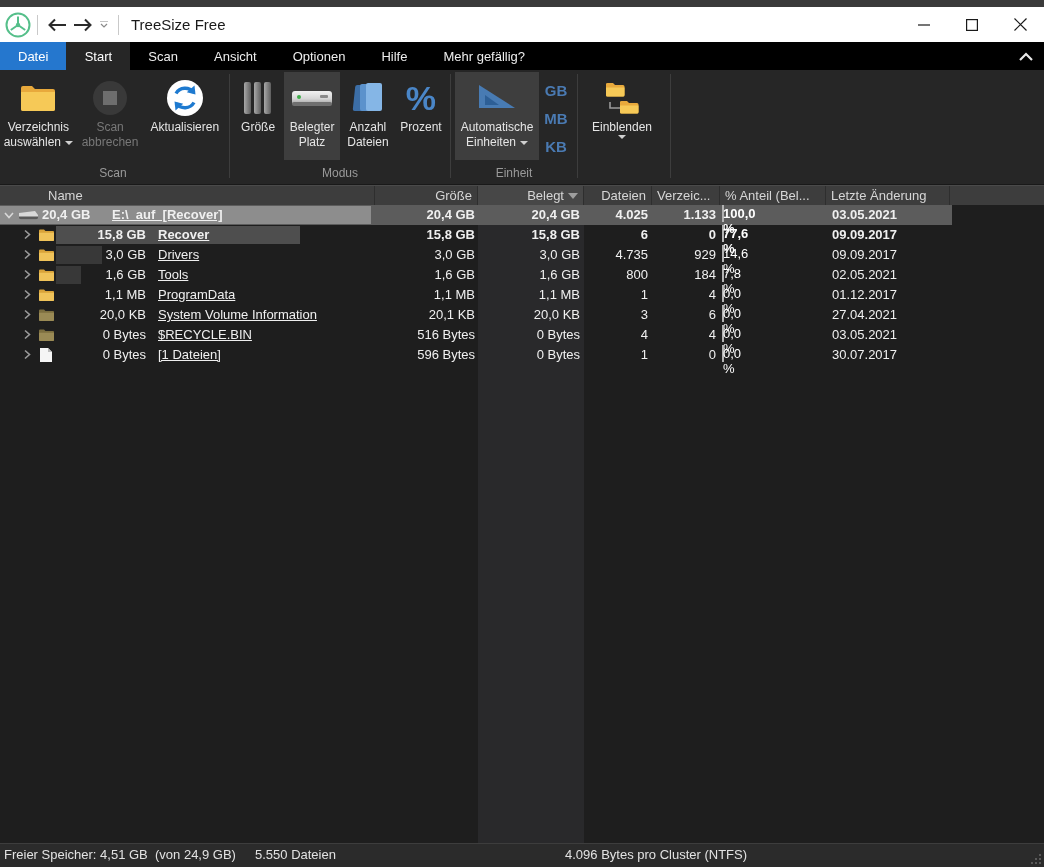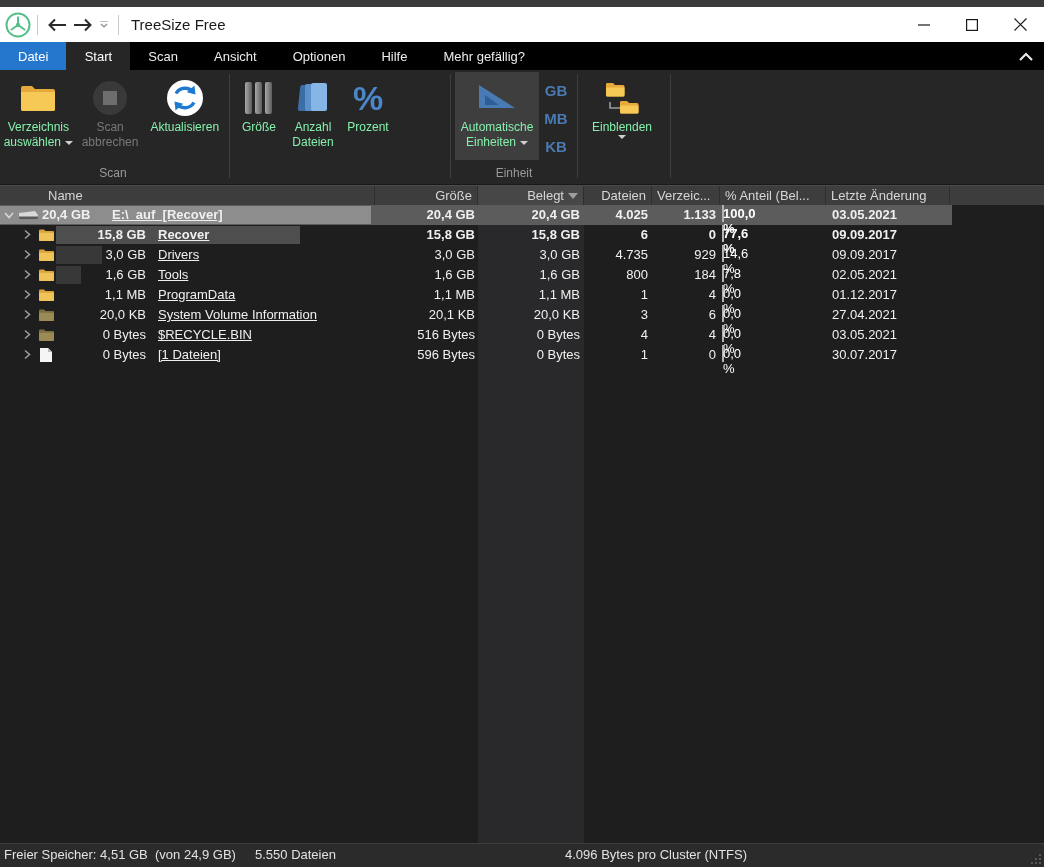--- a/index.html
+++ b/index.html
@@ -26,21 +26,21 @@
   .ribbon-collapse { position:absolute; right:8px; top:6px; width:20px; height:16px; display:flex; align-items:center; justify-content:center; }
 
   
   .ribbon { height:115px; background:#262626; display:flex; border-bottom:1px solid #191919; }
   .rgroup { display:flex; flex-direction:column; padding-top:2px; }
   .rgroup-buttons { display:flex; flex:1; align-items:stretch; }
   .rgroup-label { height:20px; text-align:center; font-size:12px; color:#9a9a9a; line-height:18px; }
   .rbtn { display:flex; flex-direction:column; align-items:center; padding-top:4px; margin:0 1px; height:88px; }
   .rbtn.selected { background:#3e3e3e; }
   .rbtn .icon-slot { height:44px; display:flex; align-items:center; justify-content:center; }
-  .rbtn .lbl { font-size:12px; color:#86efac; line-height:15px; white-space:nowrap; display:flex; align-items:center; }
+  .rbtn .lbl { font-size:12px; color:#e5e5e5; line-height:15px; white-space:nowrap; display:flex; align-items:center; }
   .rbtn.disabled .lbl { color:#787878; }
   .drop-arrow { width:0; height:0; border-left:4px solid transparent; border-right:4px solid transparent; border-top:4px solid #d0d0d0; margin-left:4px; display:inline-block; }
   .rsep { width:1px; background:#3d3d3d; margin:4px 3px 6px 3px; }
   .unit-stack { display:flex; flex-direction:column; justify-content:flex-start; padding-top:4px; width:32px; }
   .unit-btn { height:28px; font-size:15px; font-weight:bold; color:#46false; color:#4a7ab2; display:flex; align-items:center; justify-content:center; }
 
   
   .thead { height:20px; background:#3d3d3d; display:flex; font-size:13px; color:#d6d6d6; border-top:1px solid #4a4a4a; }
   .th { display:flex; align-items:center; border-right:1px solid #2e2e2e; padding:0 5px; white-space:nowrap; overflow:hidden; }
   .th.num { justify-content:flex-end; }
@@ -205,38 +205,58 @@
                     <stop offset="1" stop-color="#5e5e5e"></stop>
               </linearGradient>
                 </defs>
               <rect x="1" y="2" width="7" height="32" rx="2" fill="url(#gbar)"></rect>
               <rect x="11" y="2" width="7" height="32" rx="2" fill="url(#gbar)"></rect>
               <rect x="21" y="2" width="7" height="32" rx="2" fill="url(#gbar)"></rect>
             </svg>
           </div>
           <div class="lbl">Größe</div>
         </div>
+        <div class="rbtn selected" style="width:58px;">
+          <div class="icon-slot">
+            <svg width="44" height="28" viewBox="0 0 44 28">
+              <defs>
+                  <linearGradient id="gdrv" x1="0" y1="0" x2="0" y2="1">
+                <stop offset="0" stop-color="#f2f2f2"></stop>
+                    <stop offset="0.55" stop-color="#d6d6d6"></stop>
+                    <stop offset="1" stop-color="#9a9a9a"></stop>
+              </linearGradient>
+                </defs>
+              <rect x="2" y="7" width="40" height="14" rx="3" fill="url(#gdrv)"></rect>
+              <rect x="2" y="18" width="40" height="4" rx="2" fill="#6f6f6f"></rect>
+              <circle cx="9" cy="13" r="2" fill="#3fae4a"></circle>
+              <rect x="30" y="11" width="8" height="3" rx="1" fill="#8a8a8a"></rect>
+            </svg>
+          </div>
+          <div class="lbl">Belegter</div>
+          <div class="lbl">Platz</div>
+        </div>
         <div class="rbtn" style="width:54px;">
           <div class="icon-slot">
             <svg width="34" height="34" viewBox="0 0 34 34">
               <rect x="3" y="4" width="16" height="26" rx="2" fill="#3c6ea6" transform="skewX(-6)" transform-origin="center"></rect>
               <rect x="9" y="3" width="16" height="27" rx="2" fill="#5b92cc"></rect>
               <rect x="15" y="2" width="16" height="28" rx="2" fill="#85b6e6"></rect>
             </svg>
           </div>
           <div class="lbl">Anzahl</div>
           <div class="lbl">Dateien</div>
         </div>
         <div class="rbtn" style="width:52px;">
           <div class="icon-slot">
             <span style="font-size:34px;font-weight:bold;color:#4a86c8;line-height:36px;">%</span>
           </div>
           <div class="lbl">Prozent</div>
         </div>
       </div>
+      <div class="rgroup-label">Modus</div>
     </div>
 
     <div class="rsep"></div>
 
     <div class="rgroup" style="width:120px;">
       <div class="rgroup-buttons">
         <div class="rbtn selected" style="width:84px;">
           <div class="icon-slot">
             <svg width="44" height="34" viewBox="0 0 44 34">
               <polygon points="4,4 40,27 4,27" fill="#4a86c8" opacity="0.85"></polygon>

